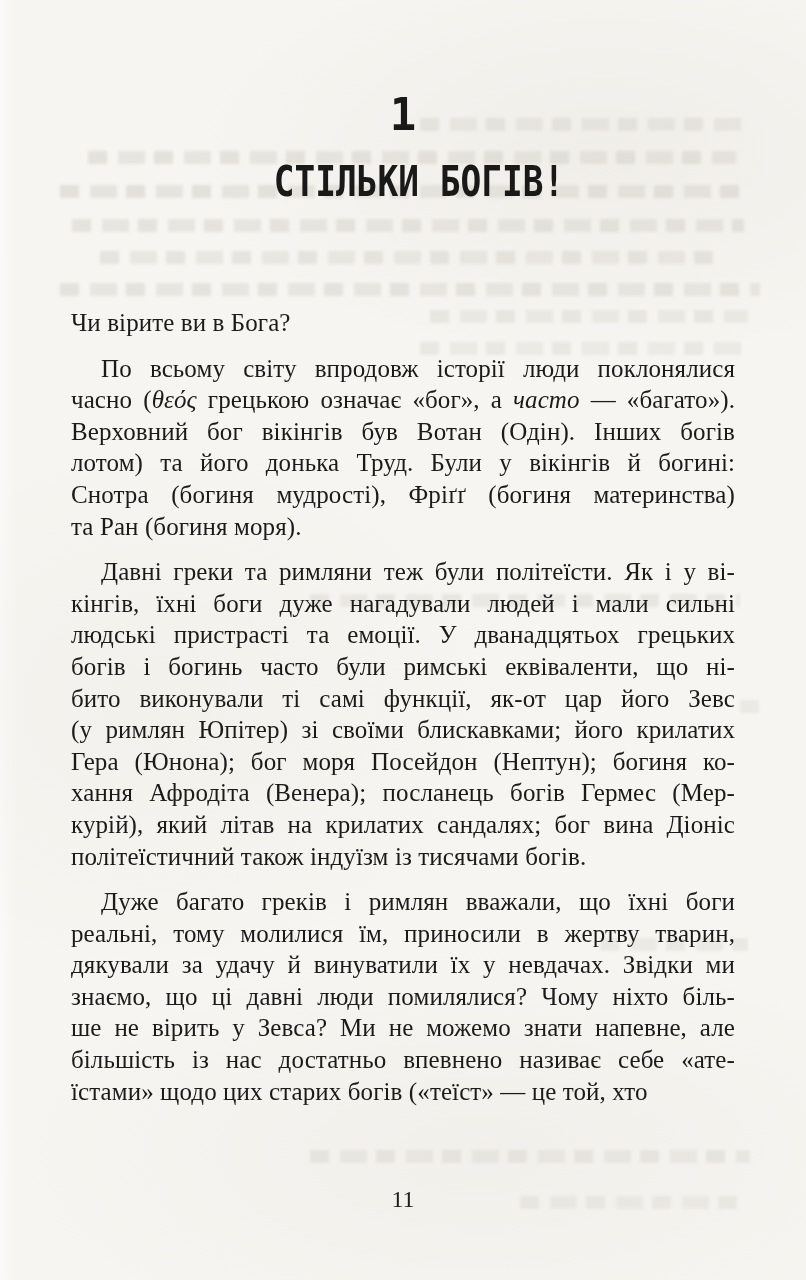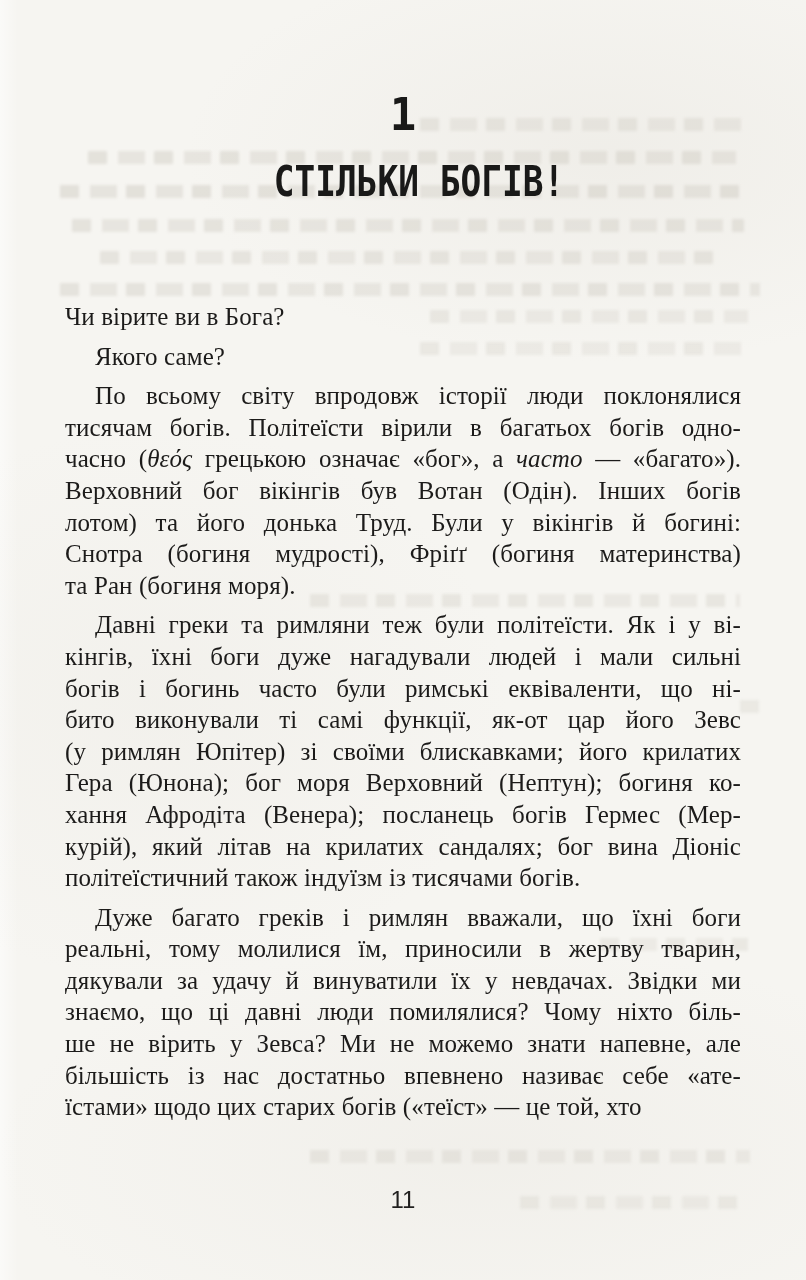--- a/index.html
+++ b/index.html
@@ -83,21 +83,21 @@
 
   .text-column {
     position: absolute;
     top: 293px;
     left: 57px;
     width: 692px;
     z-index: 5;
     color: #1c1b1a;
   }
   .para {
-    margin: 8px;
+    margin: 14px;
     padding: 0;
   }
   .line {
     font-size: 25px;
     line-height: 31.6px;
     height: 31.6px;
     white-space: nowrap;
     text-align: justify;
     text-align-last: justify;
     letter-spacing: 0.1px;
@@ -110,21 +110,21 @@
   }
   .line i {
   }
 
   .page-number {
     position: absolute;
     top: 1186px;
     left: 57px;
     width: 692px;
     text-align: center;
-    font-family: Liberation Sans, sans-serif;
+    font-family: Liberation Serif, serif;
     font-size: 24px;
     color: #201f1e;
     z-index: 5;
   }
 </style>
 </head>
 <body>
 
 <div class="page">
 
@@ -132,38 +132,35 @@
 
   <div class="chapter-title">
     <span class="squeeze">СТІЛЬКИ БОГІВ!</span>
   </div>
 
   <div class="text-column">
       <div class="para">
         <div class="line last">Чи вірите ви в Бога?</div>
       </div>
       <div class="para">
-        <div class="line last first">Якого саме?</div>
-      </div>
-      <div class="para">
         <div class="line first">По всьому світу впродовж історії люди поклонялися</div>
-        <div class="line">тисячам богів. Політеїсти вірили в багатьох богів одно-</div>
         <div class="line">часно (<i>θεός</i> грецькою означає «бог», а <i>часто</i> — «багато»).</div>
         <div class="line">Верховний бог вікінгів був Вотан (Одін). Інших богів</div>
         <div class="line">лотом) та його донька Труд. Були у вікінгів й богині:</div>
         <div class="line">Снотра (богиня мудрості), Фріґґ (богиня материнства)</div>
         <div class="line last">та Ран (богиня моря).</div>
       </div>
       <div class="para">
         <div class="line first">Давні греки та римляни теж були політеїсти. Як і у ві-</div>
         <div class="line">кінгів, їхні боги дуже нагадували людей і мали сильні</div>
+        <div class="line">людські пристрасті та емоції. У дванадцятьох грецьких</div>
         <div class="line">богів і богинь часто були римські еквіваленти, що ні-</div>
         <div class="line">бито виконували ті самі функції, як-от цар його Зевс</div>
         <div class="line">(у римлян Юпітер) зі своїми блискавками; його крилатих</div>
-        <div class="line">Гера (Юнона); бог моря Верховний (Нептун); богиня ко-</div>
+        <div class="line">Гера (Юнона); бог моря Посейдон (Нептун); богиня ко-</div>
         <div class="line">хання Афродіта (Венера); посланець богів Гермес (Мер-</div>
         <div class="line">курій), який літав на крилатих сандалях; бог вина Діоніс</div>
         <div class="line last">політеїстичний також індуїзм із тисячами богів.</div>
       </div>
       <div class="para">
         <div class="line first">Дуже багато греків і римлян вважали, що їхні боги</div>
         <div class="line">реальні, тому молилися їм, приносили в жертву тварин,</div>
         <div class="line">дякували за удачу й винуватили їх у невдачах. Звідки ми</div>
         <div class="line">знаємо, що ці давні люди помилялися? Чому ніхто біль-</div>
         <div class="line">ше не вірить у Зевса? Ми не можемо знати напевне, але</div>

